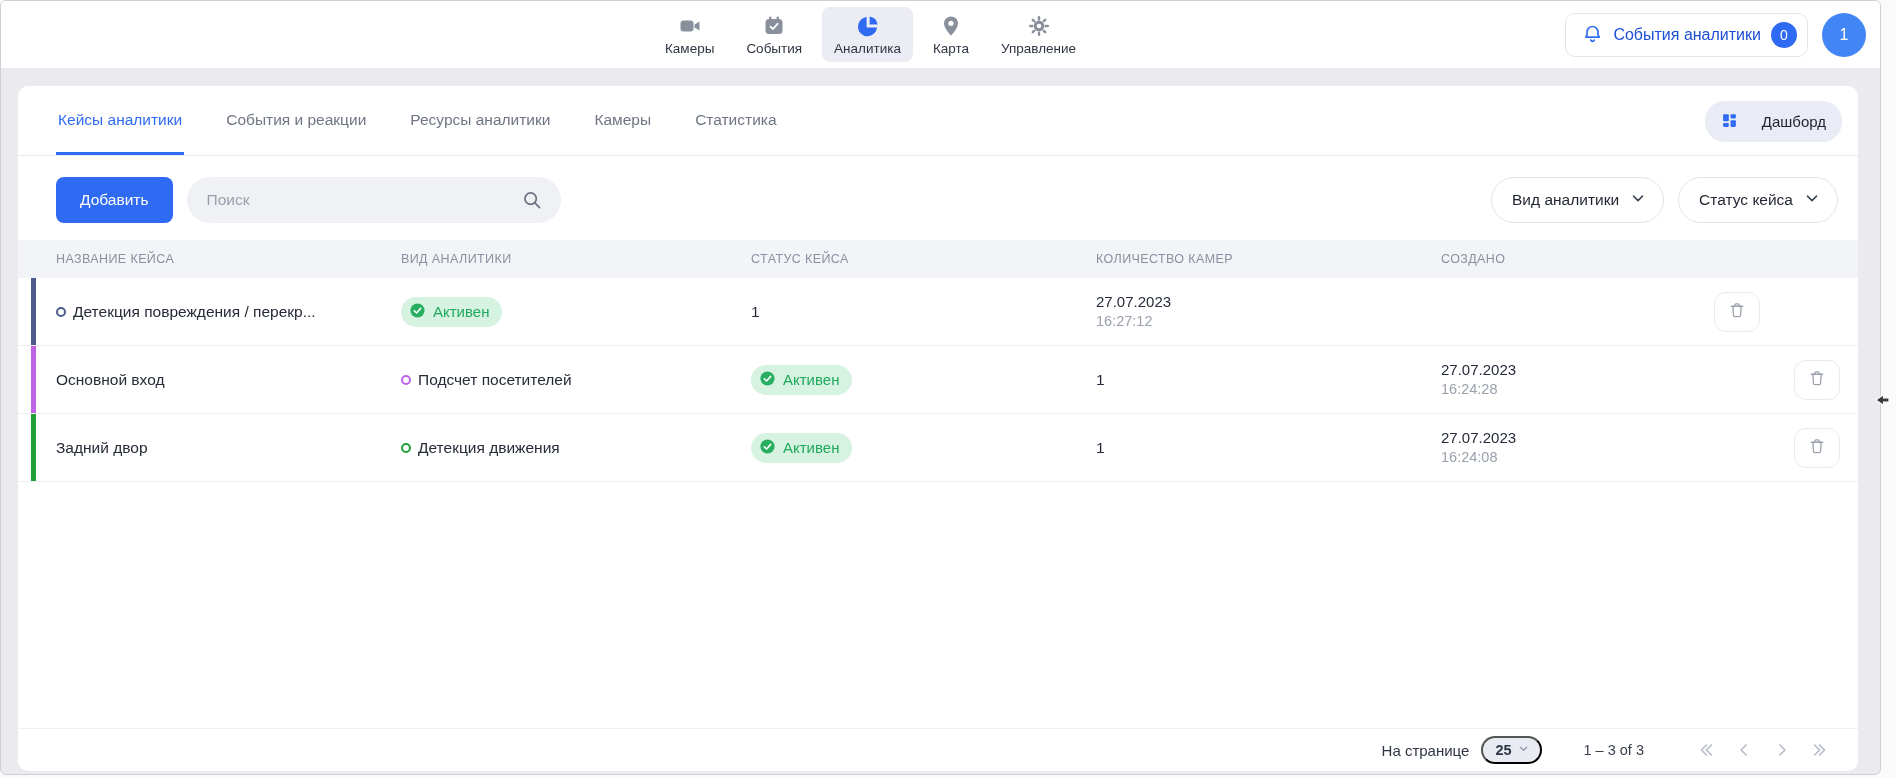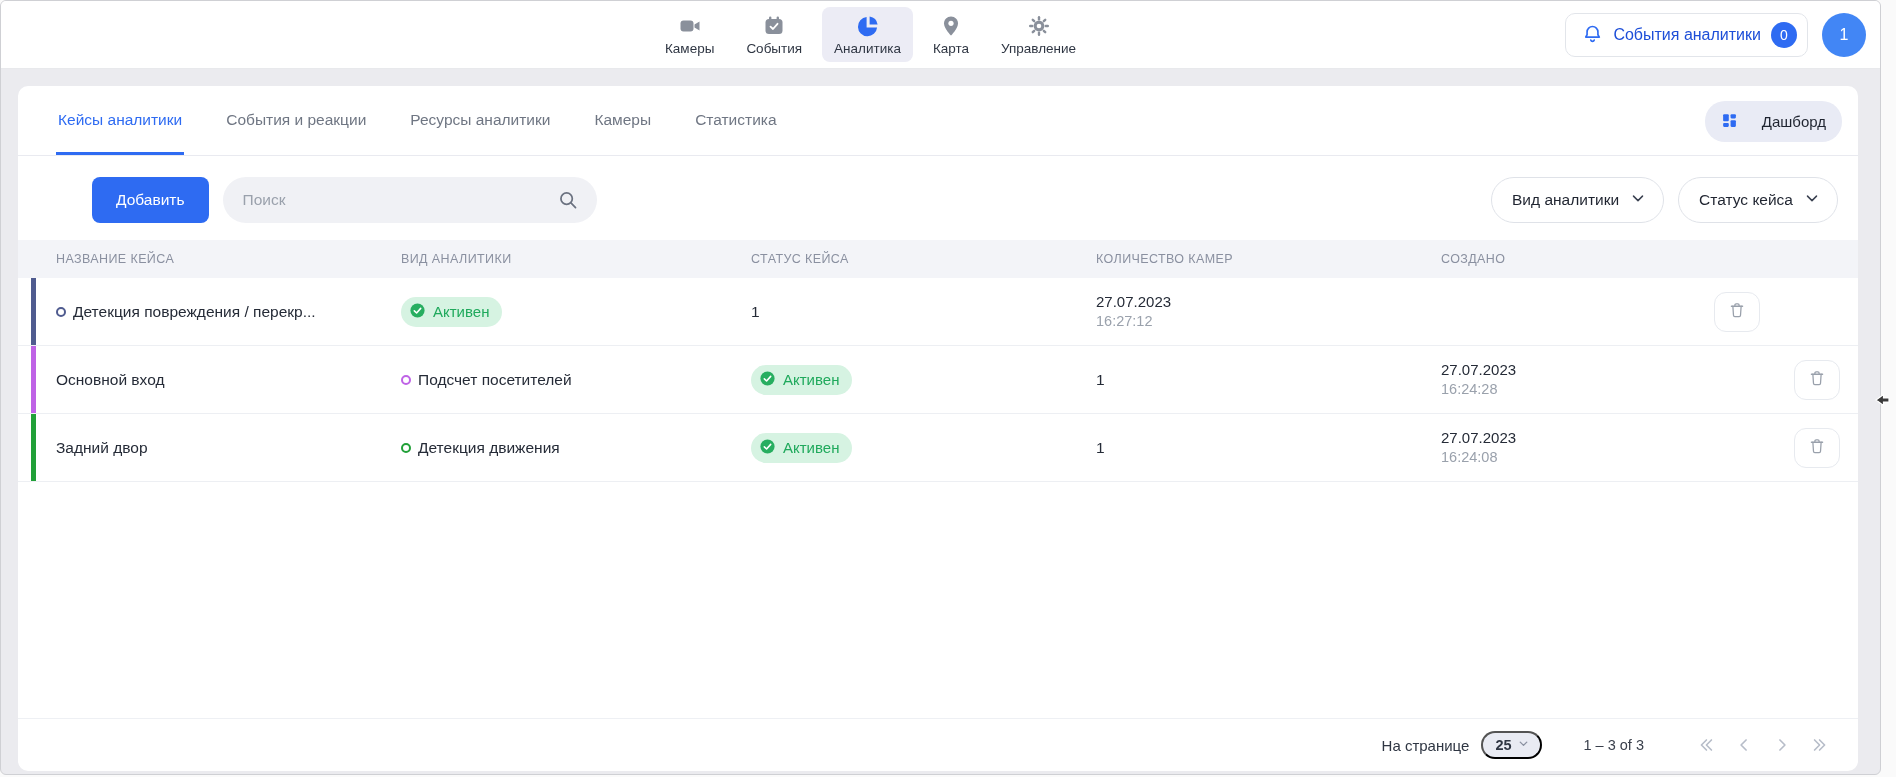--- a/index.html
+++ b/index.html
@@ -32,21 +32,21 @@
   .tabsbar { position:relative; height:70px; border-bottom:1px solid #e9eaf0;
     display:flex; align-items:flex-end; padding:0 16px 0 38px; }
   .tabs { display:flex; gap:40px; height:100%; align-items:flex-end; }
   .tab { font-size:15.5px; color:#6f7683; padding:0 2px 23px; cursor:pointer;
     border-bottom:3px solid transparent; white-space:nowrap; }
   .tab.active { color:#2e6bf2; border-bottom-color:#2e6bf2; }
   .dashboard-btn { position:absolute; right:16px; top:15px; display:flex; align-items:center; gap:24px;
     height:41px; padding:0 16px; background:#e9ebf5; border:none; border-radius:20px;
     font-size:15px; color:#1f2430; cursor:pointer; font-family:inherit; }
 
-  .toolbar { display:flex; justify-content:space-between; align-items:flex-end; padding:0 20px; margin-top:21px;margin-left:36px; }
+  .toolbar { display:flex; justify-content:space-between; align-items:flex-end; padding:0 20px; margin-top:21px; }
   .toolbar-left { display:flex; align-items:center; gap:14px; padding-left:18px; }
   .add-btn { height:46px; padding:0 24px; background:#2e6bf2; color:#fff; border:none; border-radius:8px;
     font-size:15.5px; cursor:pointer; font-family:inherit; }
   .search-box { position:relative; width:374px; height:46px; }
   .search-box input { width:100%; height:100%; border:none; background:#f0f1f5; border-radius:23px;
     padding:0 48px 0 20px; font-size:15.5px; color:#252b37; outline:none; font-family:inherit; }
   .search-box input::placeholder { color:#9aa1ac; }
   .search-icon { position:absolute; right:18px; top:12px; }
   .toolbar-right { display:flex; align-items:center; gap:14px; }
   .filter-pill { display:flex; align-items:center; gap:10px; height:46px; padding:0 16px 0 20px;
@@ -65,21 +65,21 @@
   .ring { width:10px; height:10px; border-radius:50%; border:2px solid #999; flex:0 0 auto; }
   .status-badge { display:inline-flex; align-items:center; gap:7px; height:30px; padding:0 13px 0 8px;
     background:#d6f3e2; border-radius:15px; color:#1fa95c; font-size:15px; }
   .cell-count { font-size:15.5px; color:#252b37; }
   .cell-date .d { font-size:15px; color:#252b37; line-height:20px; }
   .cell-date .t { font-size:14.5px; color:#9aa1ac; line-height:19px; }
   .del-btn { width:46px; height:40px; border:1px solid #e7eaef; background:#fff; border-radius:12px;
     display:flex; align-items:center; justify-content:center; cursor:pointer; justify-self:end; }
 
   
-  .footer { position:absolute; left:0; right:0; bottom:0; height:53px; border-top:1px solid #eef0f4;
+  .footer { position:absolute; left:0; right:0; bottom:0; height:43px; border-top:1px solid #eef0f4;
     display:flex; align-items:center; justify-content:flex-end; gap:0; padding-right:24px; }
   .pp-label { font-size:15px; color:#2f3643; }
   .pp-pill { display:flex; align-items:center; gap:5px; height:28px; padding:0 10px 0 12px;
     background:#e9ebf3; border-radius:14px; font-size:14.5px; color:#2f3643; margin-left:12px; cursor:pointer;font-weight:bold; }
   .range { font-size:14.5px; color:#3a404c; margin-left:42px; }
   .pager { display:flex; align-items:center; gap:10px; margin-left:48px; }
   .pg-btn { width:28px; height:28px; display:flex; align-items:center; justify-content:center;
     background:none; border:none; cursor:pointer; }
 
   .cursor-artifact { position:absolute; left:1874px; top:390px; width:20px; height:20px; }

